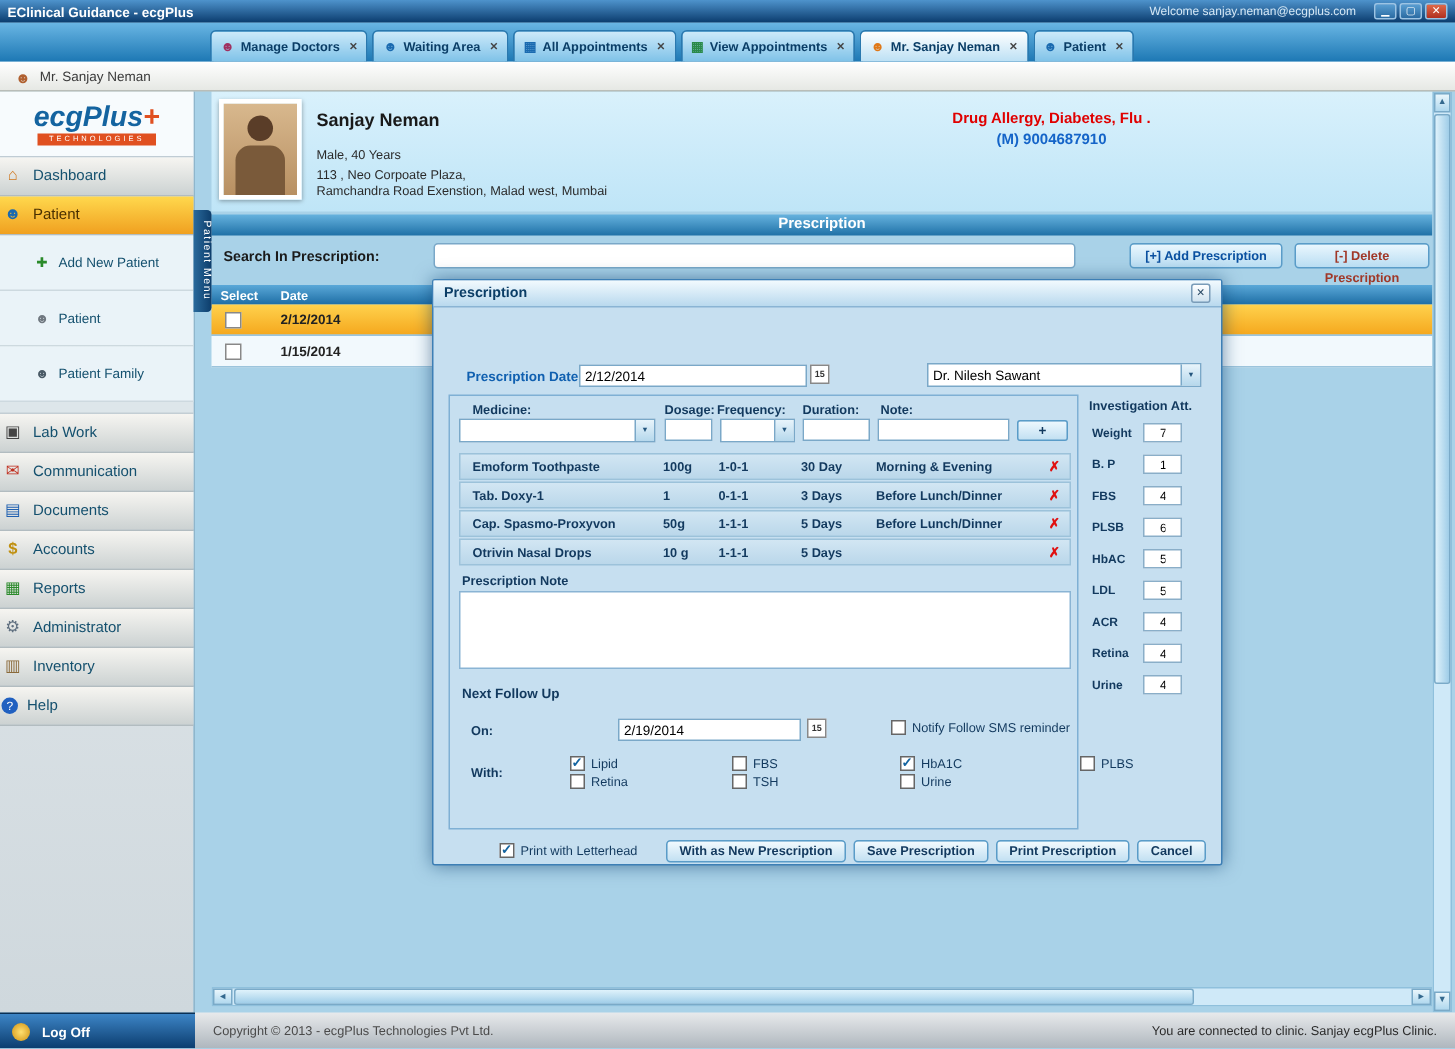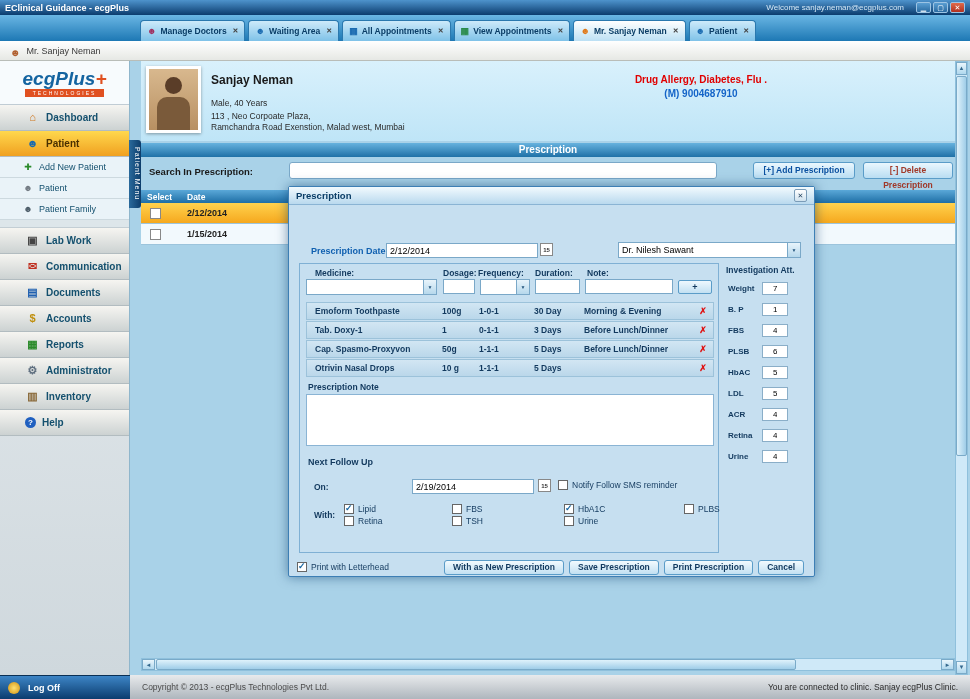--- a/index.html
+++ b/index.html
@@ -31,23 +31,23 @@
   .crumbbar{position:absolute;left:0;top:41px;width:970px;height:20px;background:linear-gradient(#ffffff,#e6e8e4);border-bottom:1px solid #b9bdb8;display:flex;align-items:center;padding-left:10px;z-index:54;}
   .crumb-ico::before{content:"☻";color:#b06030;font-size:10px;margin-right:6px;}
   .crumb-label{font-size:9px;color:#3a3a3a;}
 
   
   .sidebar{position:absolute;left:0;top:61px;width:130px;height:614px;background:linear-gradient(#e9eef1,#cfd8dd);border-right:1px solid #8fb6cc;z-index:40;}
   .logo{height:44px;background:#f7fbfd;border-bottom:1px solid #c0ccd4;display:flex;flex-direction:column;align-items:center;justify-content:center;}
   .logo-text{font-size:19px;font-weight:bold;font-style:italic;color:#1464a0;line-height:19px;}
   .logo-plus{color:#e05020;}
   .logo-sub{font-size:5px;letter-spacing:2px;color:#fff;background:#e05020;padding:1px 8px;margin-top:1px;}
-  .side-item{height:26px;display:flex;align-items:center;padding-left:25px;font-size:10px;font-weight:bold;color:#14506e;background:linear-gradient(#f6f5f1,#ccd2d2);border-bottom:1px solid #b2bcc0;cursor:pointer;}
+  .side-item{height:26px;display:flex;align-items:center;padding-left:1px;font-size:10px;font-weight:normal;color:#14506e;background:linear-gradient(#f6f5f1,#ccd2d2);border-bottom:1px solid #b2bcc0;cursor:pointer;}
   .side-item.active{background:linear-gradient(#ffd84d,#f0a020);color:#4a3000;}
-  .side-sub{height:21px;display:flex;align-items:center;padding-left:22px;font-size:9px;font-weight:normal;color:#14506e;background:#eaf3f8;border-bottom:1px solid #cdd9df;cursor:pointer;}
+  .side-sub{height:37px;display:flex;align-items:center;padding-left:22px;font-size:9px;font-weight:normal;color:#14506e;background:#eaf3f8;border-bottom:1px solid #cdd9df;cursor:pointer;}
   .side-gap{height:8px;background:#dde6ea;border-bottom:1px solid #c3ced4;}
   .s-ico{width:15px;margin-right:6px;font-size:11px;line-height:11px;text-align:center;}
   .s-ico-sm{width:12px;margin-right:5px;font-size:9px;line-height:9px;text-align:center;}
   .i-dashboard::before{content:"⌂";color:#d07820;}
   .i-patient::before{content:"☻";color:#1a6ab0;}
   .i-addpatient::before{content:"✚";color:#2a8a2a;}
   .i-patient-sub::before{content:"☻";color:#707880;}
   .i-family::before{content:"☻";color:#4a5a66;}
   .i-appointments::before{content:"⊙";color:#2a9a2a;}
   .i-labwork::before{content:"▣";color:#444;}
@@ -123,21 +123,21 @@
   .med-name{width:135px;padding-left:8px;}
   .med-dosage{width:37px;}
   .med-freq{width:55px;}
   .med-dur{width:50px;}
   .med-note{flex:1;}
   .med-x{width:20px;text-align:center;color:#e01010;font-size:9px;cursor:pointer;}
   .note-area{position:absolute;left:6px;top:130px;width:408px;height:52px;border:1px solid #8ab4d4;background:#fff;font-size:9px;padding:2px;resize:none;}
   .cb{display:inline-block;width:10px;height:10px;border:1px solid #666;background:#fff;vertical-align:middle;cursor:pointer;position:relative;}
   .cb[data-checked="true"]::after{content:"✓";position:absolute;left:0;top:-2px;font-size:9px;font-weight:bold;color:#1464a0;}
   .cb-lbl{font-size:8.5px;color:#12395e;vertical-align:middle;margin-left:4px;}
-  .fu-row{position:absolute;display:flex;align-items:center;}
+  .fu-row{position:absolute;display:flex;align-items:center;margin-left:36px;}
   .modal-buttons{position:absolute;right:10px;top:355px;display:flex;gap:5px;}
   .m-btn{height:15px;background:linear-gradient(#f2fafe,#c2e0f2);border:1px solid #5a9cc8;border-radius:3px;font-size:8.5px;font-weight:bold;color:#12395e;padding:0 8px;line-height:13px;cursor:pointer;white-space:nowrap;}
   .print-cb{position:absolute;left:8px;top:357px;}
 
   .inv-panel{position:absolute;left:437px;top:60px;width:84px;height:290px;}
   .inv-title{font-size:8.5px;font-weight:bold;color:#12395e;}
   .inv-row{position:absolute;left:2px;display:flex;align-items:center;}
   .inv-lbl{width:34px;font-size:8px;font-weight:bold;color:#12395e;}
   .inv-input{width:26px;height:13px;border:1px solid #8aaec8;background:#fff;font-size:8px;padding:0 10px;}
 </style>

